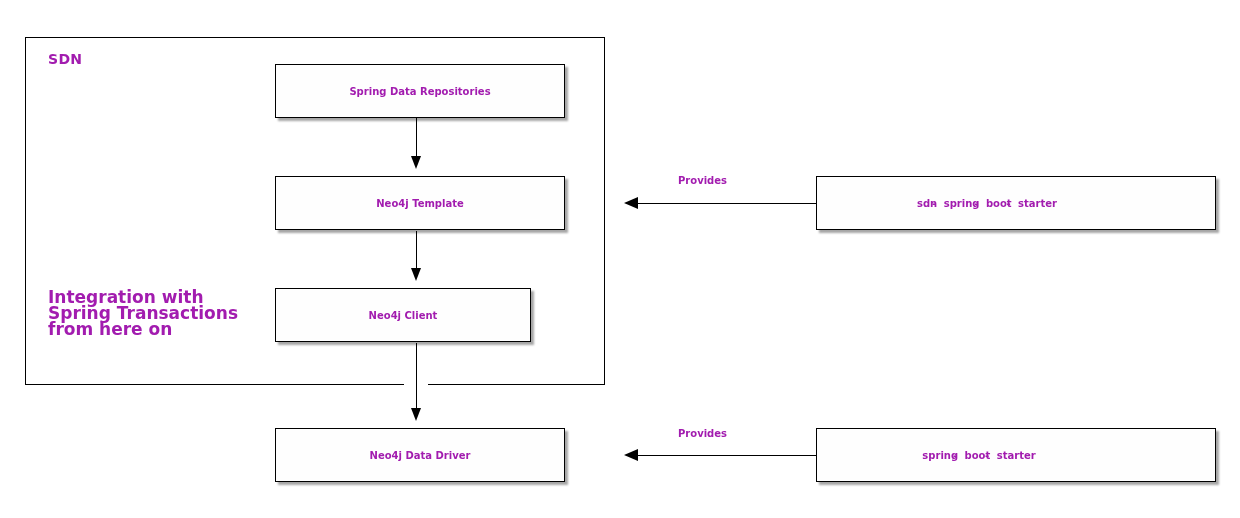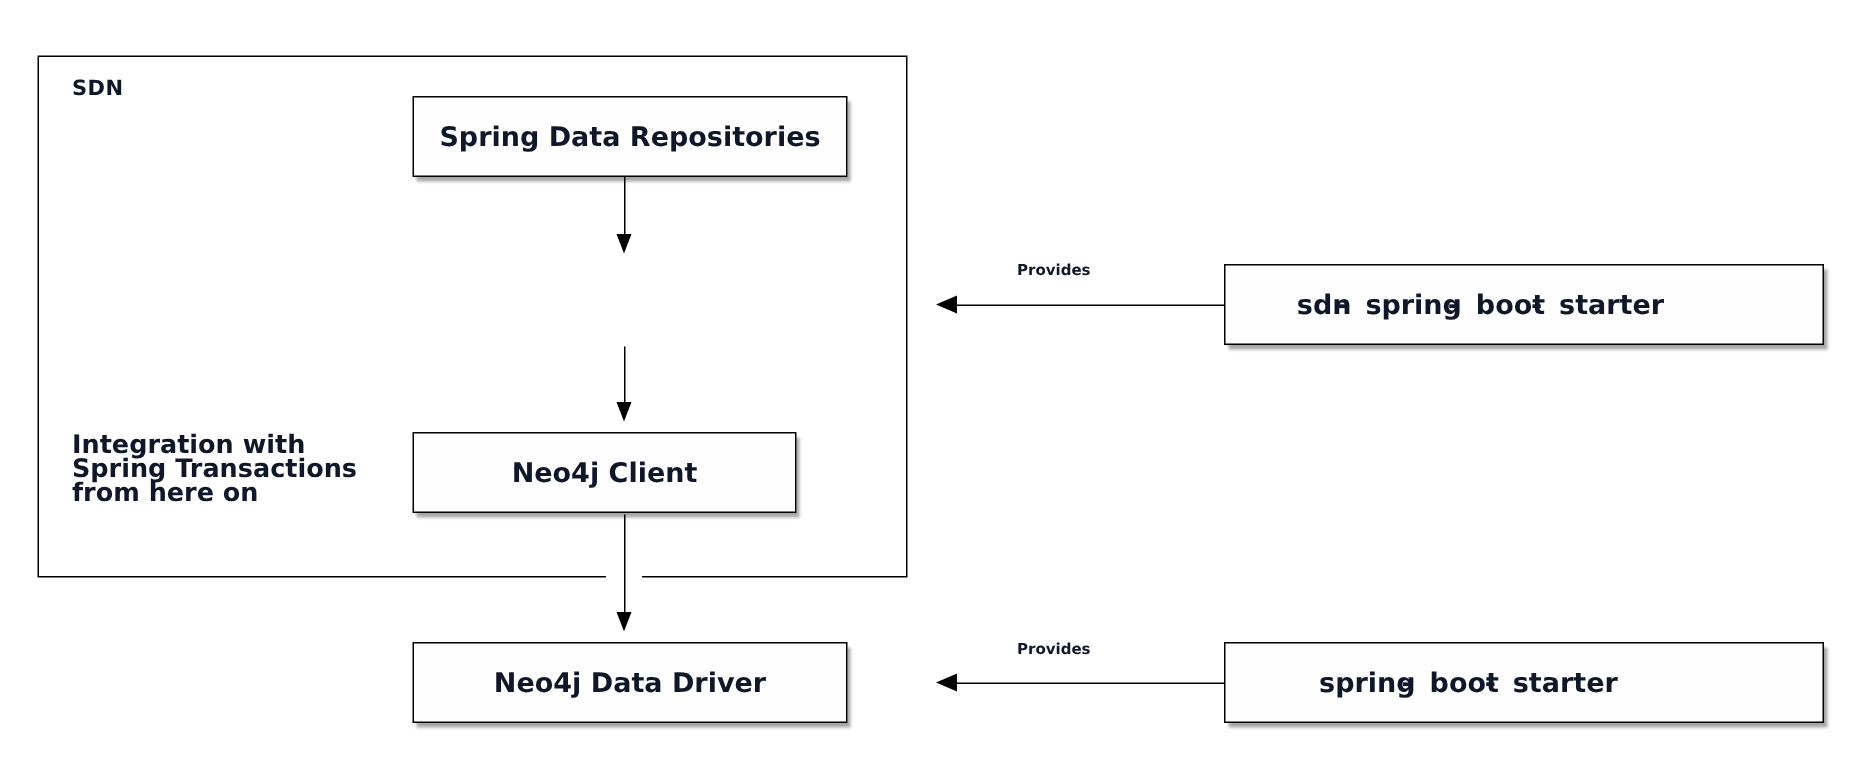--- a/index.html
+++ b/index.html
@@ -3,21 +3,21 @@
 <meta charset="utf-8">
 <style>
   html, body { margin: 0; padding: 0; background: #ffffff; }
   .canvas {
     position: relative;
     width: 1240px;
     height: 518px;
     background: #ffffff;
     font-family: "DejaVu Sans", "Liberation Sans", sans-serif;
     font-weight: bold;
-    color: #0f172a;
+    color: #a21caf;
     overflow: hidden;
   }
   
   .pkg {
     position: absolute;
     left: 25px; top: 37px;
     width: 580px; height: 348px;
     border: 1.5px solid #000;
     box-sizing: border-box;
     background: transparent;
@@ -31,21 +31,21 @@
   
   .box {
     position: absolute;
     border: 1.5px solid #000;
     box-sizing: border-box;
     background: #fefefe;
     box-shadow: 2.5px 3px 2px rgba(0,0,0,0.35);
     display: flex;
     align-items: center;
     justify-content: center;
-    font-size: 18px;
+    font-size: 10px;
     text-align: center;
   }
   .b1 { left: 275px; top:  64px; width: 290px; height: 54px; }
   .b2 { left: 275px; top: 176px; width: 290px; height: 54px; }
   .b3 { left: 275px; top: 288px; width: 256px; height: 54px; }
   .b4 { left: 275px; top: 428px; width: 290px; height: 54px; }
   .b5 { left: 816px; top: 176px; width: 400px; height: 54px; padding-right: 58px; }
   .b6 { left: 816px; top: 428px; width: 400px; height: 54px; padding-right: 74px; }
   .dash-label { word-spacing: 3px; white-space: nowrap; }
   .dash { display: inline-block; width: 0; transform: translateX(-0.52em); overflow: visible; }
@@ -109,20 +109,23 @@
 
   <div class="gap-patch"></div>
 
   <div class="note">Integration with
 Spring Transactions
 from here on</div>
 
   <div class="box b1">
     <span>Spring Data Repositories</span>
   </div>
+  <div class="box b2">
+    <span>Neo4j Template</span>
+  </div>
   <div class="box b3">
     <span>Neo4j Client</span>
   </div>
   <div class="box b4">
     <span>Neo4j Data Driver</span>
   </div>
   <div class="box b5">
     <span class="dash-label">sdn<span class="dash">-</span> spring<span class="dash">-</span> boot<span class="dash">-</span> starter</span>
   </div>
   <div class="box b6">

